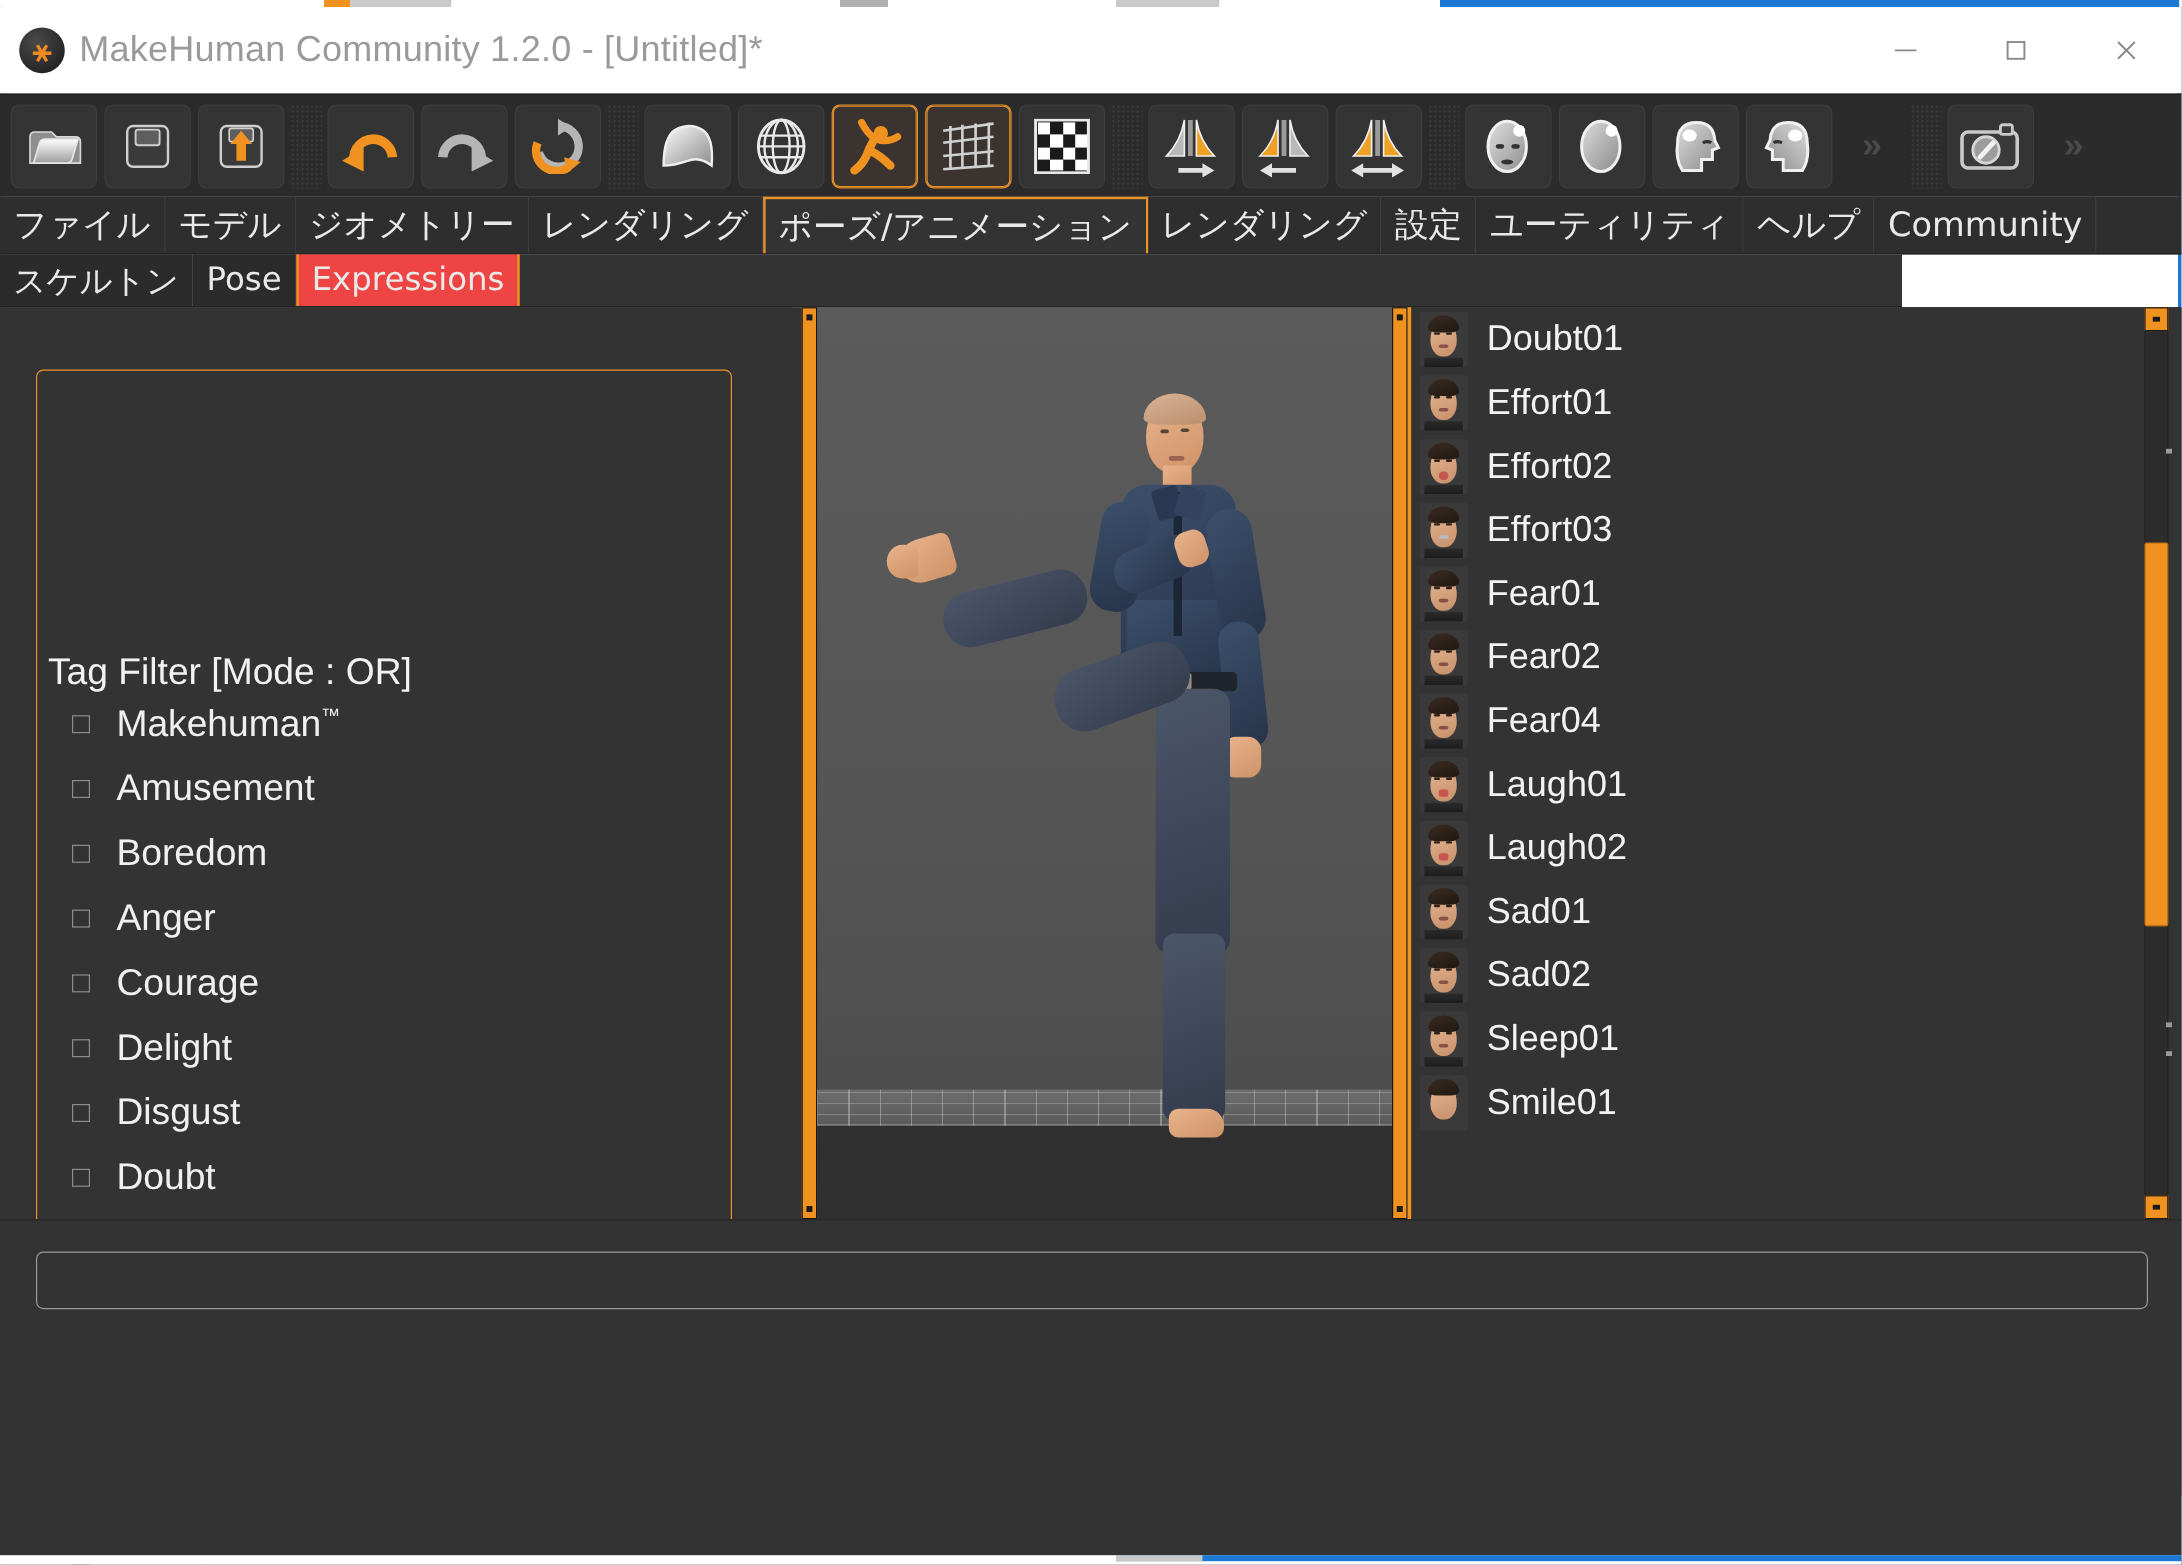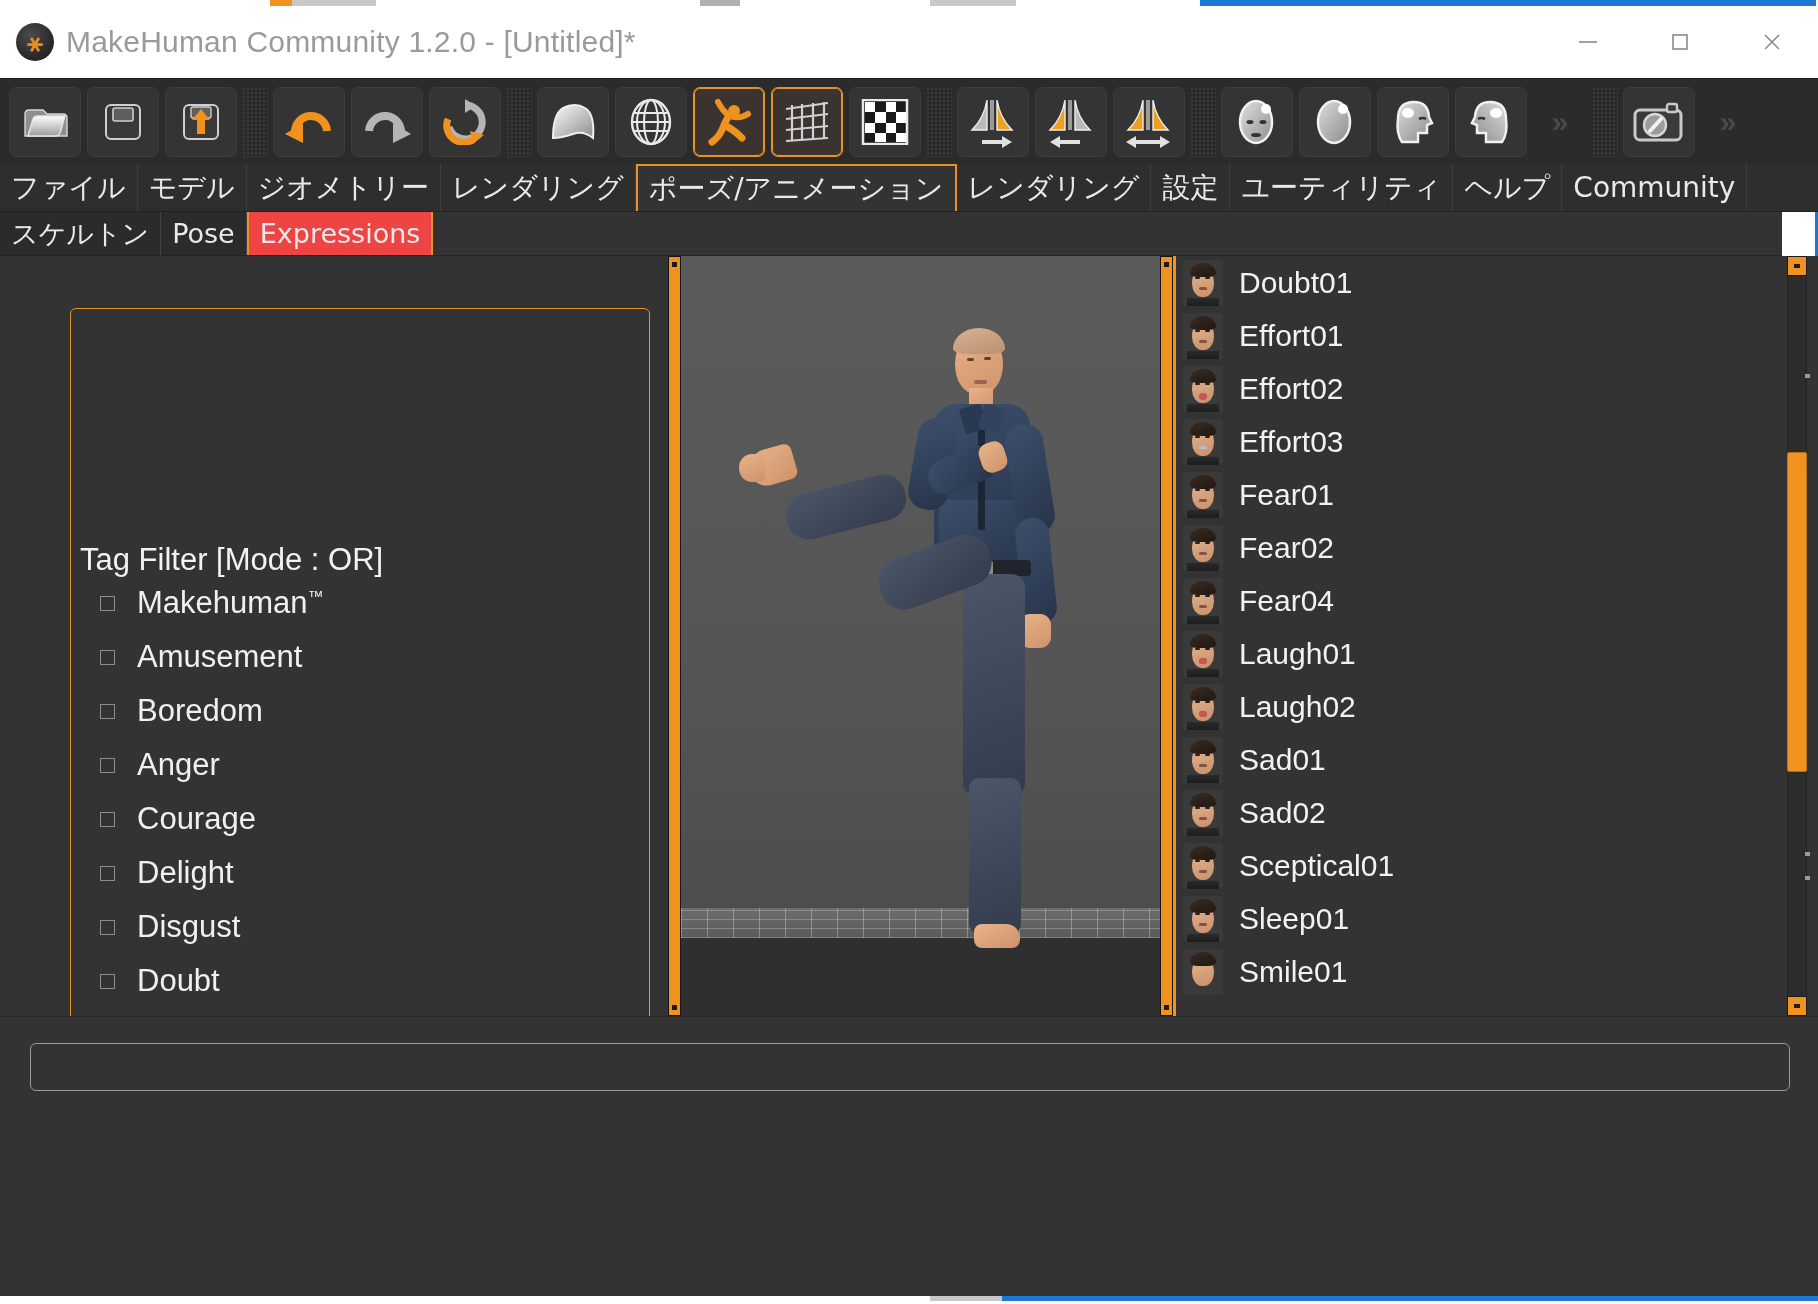--- a/index.html
+++ b/index.html
@@ -75,21 +75,21 @@
     border-right: 1px solid #3e3e3e; background: #2e2e2e;
     font-family: "DejaVu Sans", sans-serif;
   }
   .mtab.active {
     border-left: 2px solid #e8922a; border-right: 2px solid #e8922a;
     border-top: 2px solid #e8922a; background: #333;
   }
 
   
   .subbar {
-    position: absolute; top: 212px; left: 0; width: 1782px; height: 44px;
+    position: absolute; top: 212px; left: 0; width: 1585px; height: 44px;
     background: #333333; display: flex; align-items: stretch;
     border-bottom: 1px solid #242424;
   }
   .stab {
     display:flex; align-items:center; padding: 0 11px;
     color:#e9e9e9; font-size: 27px; white-space: nowrap;
     background: #2b2b2b; border-right: 1px solid #444;
     font-family: "DejaVu Sans", sans-serif;
   }
   .stab.active {
@@ -97,21 +97,21 @@
     background: #ef4444;
   }
 
   
   .body-area {
     position: absolute; top: 256px; left: 0; width: 1818px; height: 990px;
     background: #333333;
   }
 
   
-  .leftpanel { position:absolute; left:0; top:0; width: 660px; height: 990px; background:#333333;margin-left:40px; }
+  .leftpanel { position:absolute; left:0; top:0; width: 660px; height: 990px; background:#333333; }
   .groupbox {
     position:absolute; left: 30px; top: 52px; width: 580px; height: 840px;
     border: 1px solid #e8922a; border-radius: 6px;
   }
   .group-title {
     position:absolute; left: 36px; top: 286px; background: #333333;
     padding: 0 10px 0 4px; color: #f2f2f2; font-size: 31px; white-space: nowrap;
     font-family: "Liberation Sans", sans-serif;
   }
   .taglist { position:absolute; left: 30px; top: 320px; width: 580px; }
@@ -768,31 +768,20 @@
         </div>
         <div class="exprow">
           <span class="thumb">
               <span class="head"></span>
               <span class="hair"></span>
               <span class="eyeL"></span>
               <span class="eyeR"></span>
               <span class="mouth"></span>
               <span class="body"></span>
             </span>
-          <span class="name">Sceptical01</span>
-        </div>
-        <div class="exprow">
-          <span class="thumb">
-              <span class="head"></span>
-              <span class="hair"></span>
-              <span class="eyeL"></span>
-              <span class="eyeR"></span>
-              <span class="mouth"></span>
-              <span class="body"></span>
-            </span>
           <span class="name">Sleep01</span>
         </div>
         <div class="exprow">
           <span class="thumb">
               <span class="head"></span>
               <span class="hair"></span>
             </span>
           <span class="name">Smile01</span>
         </div>
 

